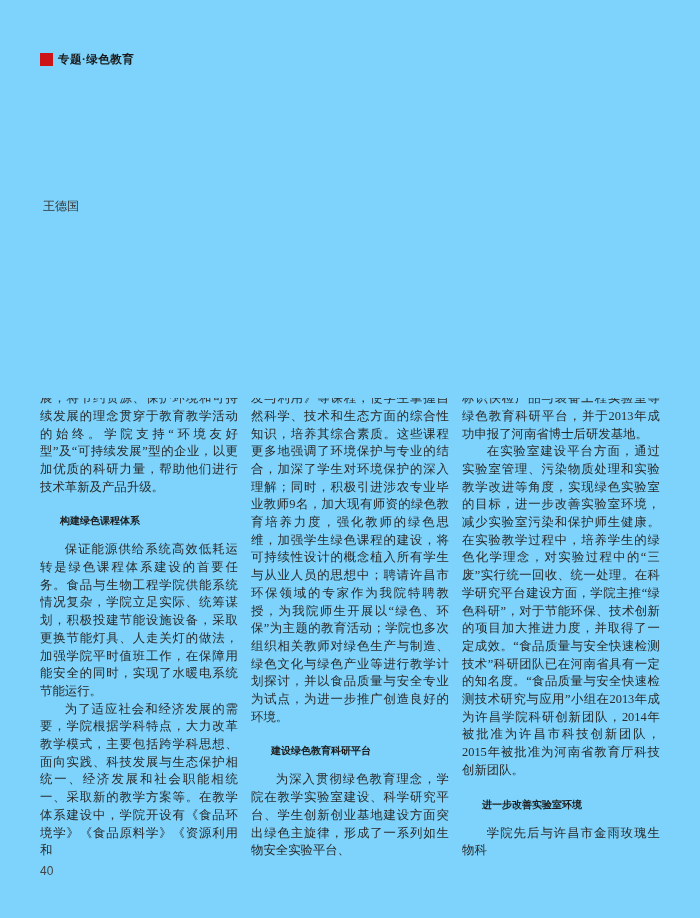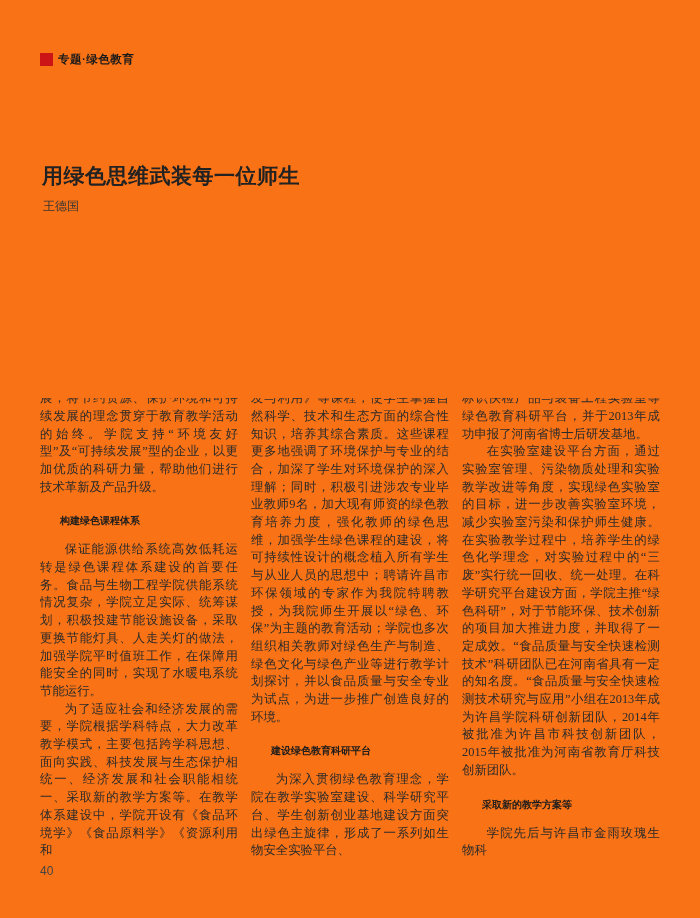--- a/index.html
+++ b/index.html
@@ -1,20 +1,20 @@
 <!DOCTYPE html>
 <html><head>
 <meta charset="utf-8">
 <style>
   html,body { margin:0; padding:0; background:#e8e8e8; }
   .page {
     position:relative;
     width:700px; height:918px;
     margin:0 auto;
-    background:#f97316;
+    background:#7dd3fc;
     font-family:"Liberation Serif", serif;
     color:#262626;
     overflow:hidden;
     box-shadow:0 0 4px rgba(0,0,0,.15);
   }
   .kicker {
     position:absolute; left:40px; top:52px;
     display:flex; align-items:center; gap:5px;
   }
   .kicker-square { width:13px; height:13px; background:#cc1417; }
@@ -65,21 +65,20 @@
 </head>
 <body>
 
 <div class="page">
 
   <div class="kicker">
     <span class="kicker-square" style="background: rgb(204, 20, 23);"></span>
     <span class="kicker-text">专题·绿色教育</span>
   </div>
 
-  <h1 class="title">用绿色思维武装每一位师生</h1>
 
   <div class="author">王德国</div>
 
   <div class="content">
 
     <div class="col">
       <p class="para indent">近年，许昌学院食品与生物工程学院在教学活动中坚持绿色发展，将节约资源、保护环境和可持续发展的理念贯穿于教育教学活动的始终。学院支持“环境友好型”及“可持续发展”型的企业，以更加优质的科研力量，帮助他们进行技术革新及产品升级。</p>
       <h3 class="heading">构建绿色课程体系</h3>
       <p class="para indent">保证能源供给系统高效低耗运转是绿色课程体系建设的首要任务。食品与生物工程学院供能系统情况复杂，学院立足实际、统筹谋划，积极投建节能设施设备，采取更换节能灯具、人走关灯的做法，加强学院平时值班工作，在保障用能安全的同时，实现了水暖电系统节能运行。</p>
       <p class="para indent">为了适应社会和经济发展的需要，学院根据学科特点，大力改革教学模式，主要包括跨学科思想、面向实践、科技发展与生态保护相统一、经济发展和社会职能相统一、采取新的教学方案等。在教学体系建设中，学院开设有《食品环境学》《食品原料学》《资源利用和</p>
@@ -87,21 +86,21 @@
 
     <div class="col">
       <p class="para">可持续发展》《食品工厂规划与设计》和《药食两用植物资源综合开发与利用》等课程，使学生掌握自然科学、技术和生态方面的综合性知识，培养其综合素质。这些课程更多地强调了环境保护与专业的结合，加深了学生对环境保护的深入理解；同时，积极引进涉农专业毕业教师9名，加大现有师资的绿色教育培养力度，强化教师的绿色思维，加强学生绿色课程的建设，将可持续性设计的概念植入所有学生与从业人员的思想中；聘请许昌市环保领域的专家作为我院特聘教授，为我院师生开展以“绿色、环保”为主题的教育活动；学院也多次组织相关教师对绿色生产与制造、绿色文化与绿色产业等进行教学计划探讨，并以食品质量与安全专业为试点，为进一步推广创造良好的环境。</p>
       <h3 class="heading">建设绿色教育科研平台</h3>
       <p class="para indent">为深入贯彻绿色教育理念，学院在教学实验室建设、科学研究平台、学生创新创业基地建设方面突出绿色主旋律，形成了一系列如生物安全实验平台、</p>
     </div>
 
     <div class="col">
       <p class="para">食品安全重点实验室、河南省生物标识快检产品与装备工程实验室等绿色教育科研平台，并于2013年成功申报了河南省博士后研发基地。</p>
       <p class="para indent">在实验室建设平台方面，通过实验室管理、污染物质处理和实验教学改进等角度，实现绿色实验室的目标，进一步改善实验室环境，减少实验室污染和保护师生健康。在实验教学过程中，培养学生的绿色化学理念，对实验过程中的“三废”实行统一回收、统一处理。在科学研究平台建设方面，学院主推“绿色科研”，对于节能环保、技术创新的项目加大推进力度，并取得了一定成效。“食品质量与安全快速检测技术”科研团队已在河南省具有一定的知名度。“食品质量与安全快速检测技术研究与应用”小组在2013年成为许昌学院科研创新团队，2014年被批准为许昌市科技创新团队，2015年被批准为河南省教育厅科技创新团队。</p>
-      <h3 class="heading">采取新的教学方案等</h3>
+      <h3 class="heading">进一步改善实验室环境</h3>
       <p class="para indent">学院先后与许昌市金雨玫瑰生物科</p>
     </div>
 
   </div>
 
   <div class="page-number">40</div>
 
 </div>
 
 </body></html>

